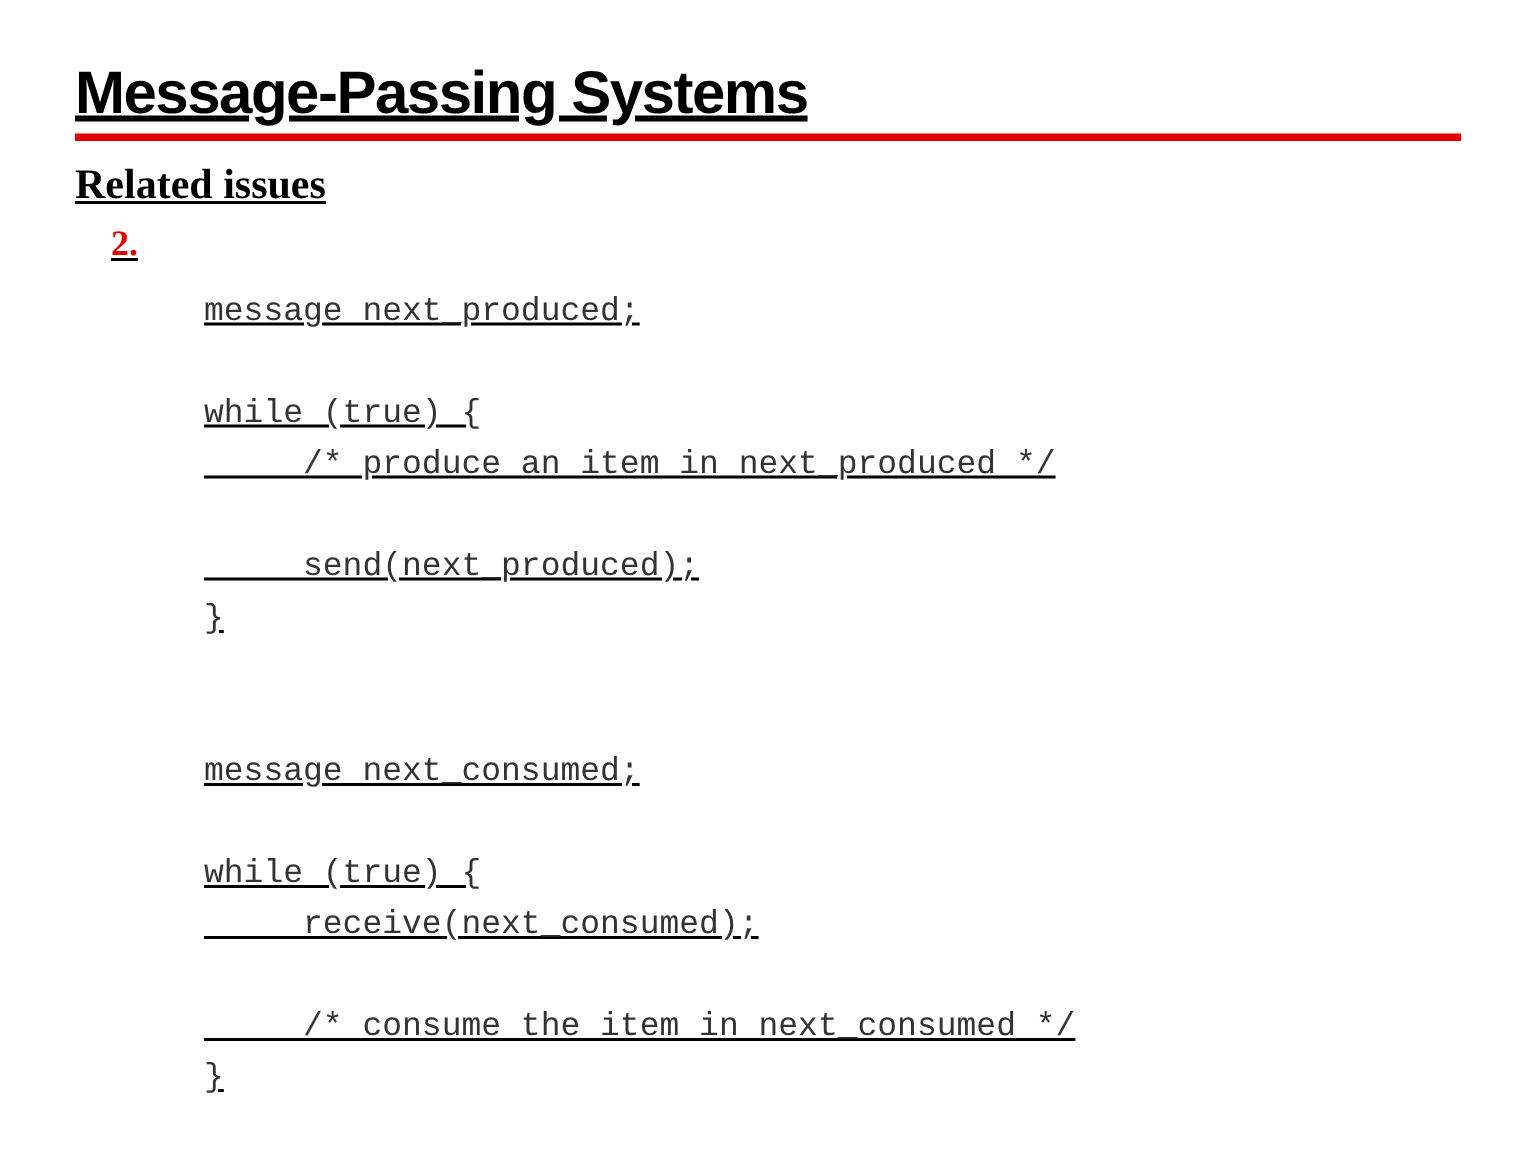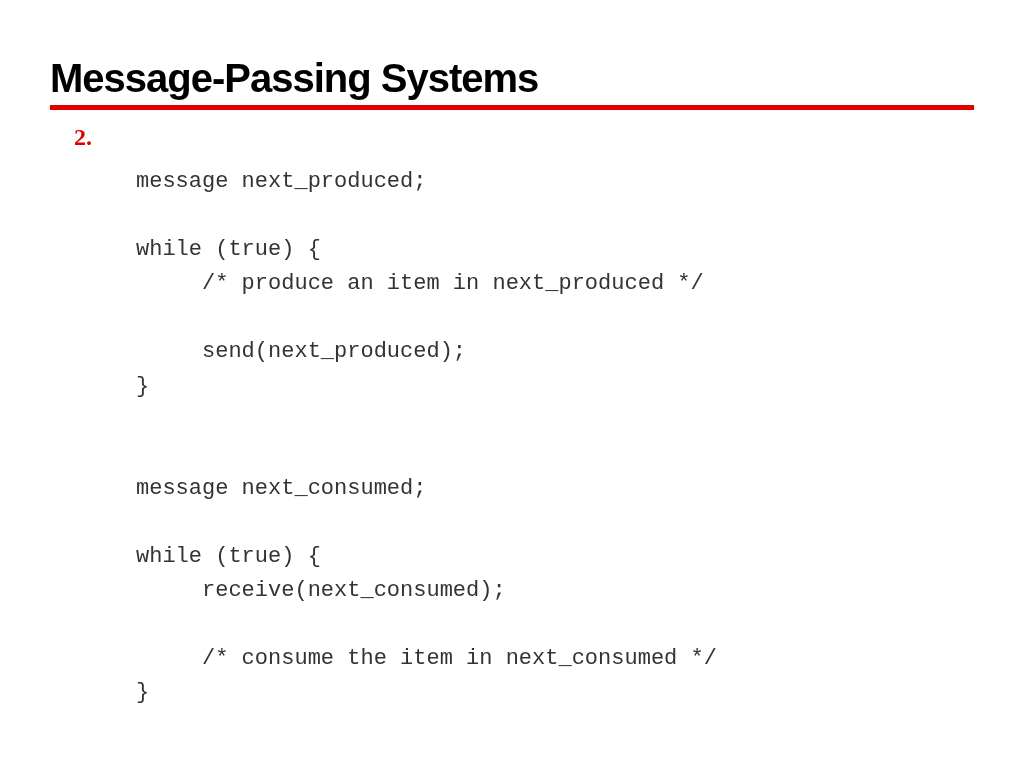--- a/index.html
+++ b/index.html
@@ -6,22 +6,23 @@
     margin: 0;
     padding: 0;
     width: 1024px;
     height: 768px;
     background: #ffffff;
     font-family: Arial, Helvetica, sans-serif;
     color: #000;
     overflow: hidden;
   }
   .slide {
-    padding: 56px 50px 0 50px;
+    padding: 40px 50px 0 50px;
     box-sizing: border-box;
+    text-decoration: underline;
   }
   .title {
     font-family: Arial, Helvetica, sans-serif;
     font-weight: 900;
     font-size: 40px;
     letter-spacing: -1px;
     margin: 0 0 4px 0;
   }
   .title-underline {
     height: 5px;
@@ -65,20 +66,21 @@
     white-space: pre;
     margin: 14px 0 0 86px;
   }
 </style>
 </head>
 <body>
 
 <div class="slide">
   <h1 class="title">Message-Passing Systems</h1>
   <div class="title-underline"></div>
+  <div class="subheading">Related issues</div>
   <div class="list-row">
     <div class="list-number">2.</div>
   </div>
   <div class="code">message next_produced;
 
 while (true) {
      /* produce an item in next_produced */
 
      send(next_produced);
 }

